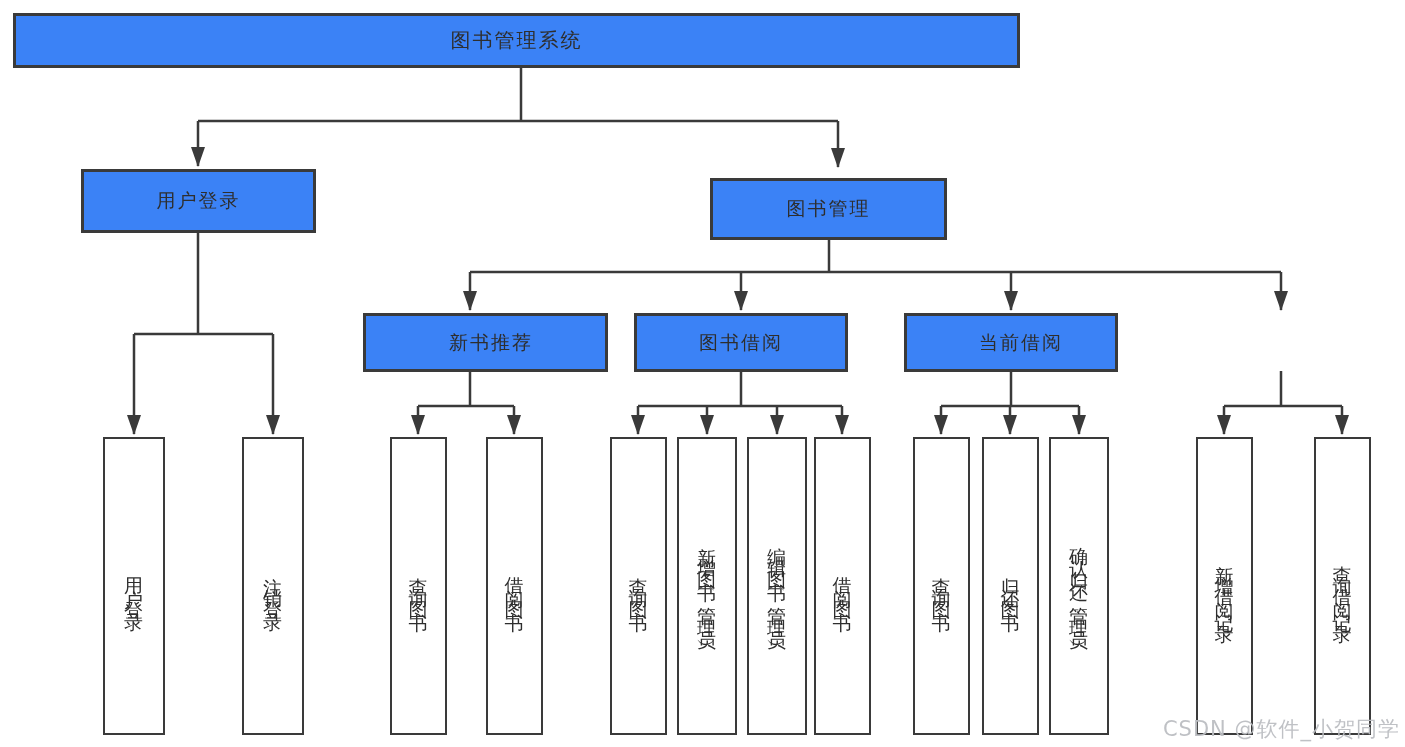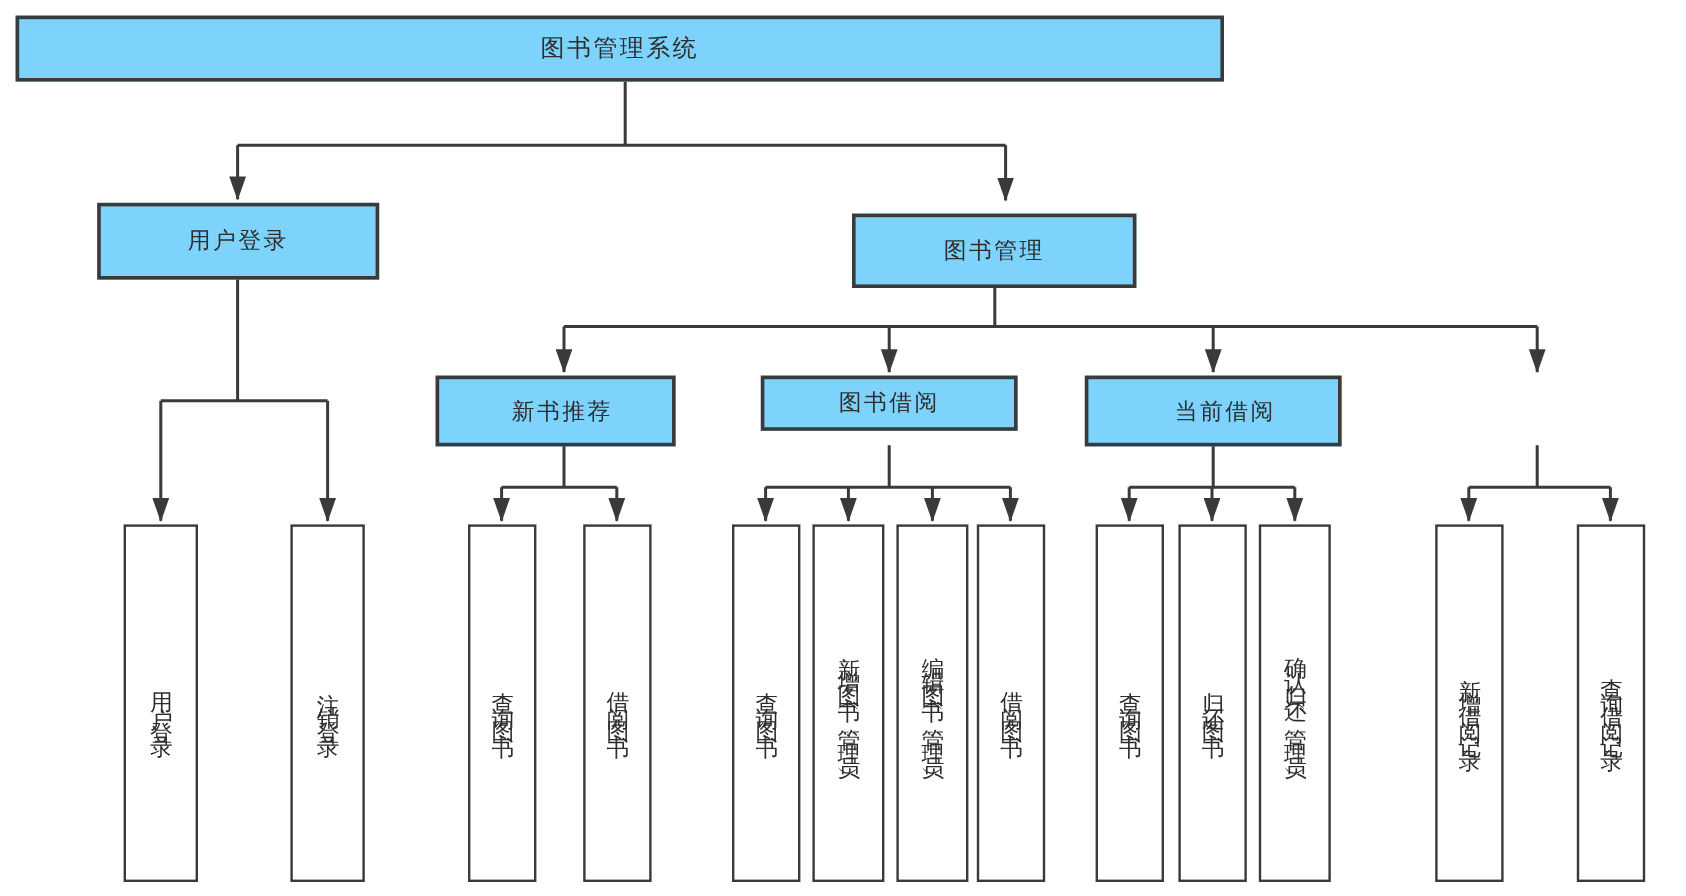--- a/index.html
+++ b/index.html
@@ -4,21 +4,21 @@
 <style>
   html,body { margin:0; padding:0; background:#fff; }
   #stage {
     position:relative; width:1405px; height:747px; background:#ffffff;
     font-family:"DejaVu Sans","Liberation Sans",sans-serif;
     color:#2e2e2e; overflow:hidden;
   }
   #connectors { position:absolute; left:0; top:0; width:1405px; height:747px; }
   .ln, .ar { stroke:#3a3a3a; stroke-width:2.5; fill:none; }
   .box {
-    position:absolute; box-sizing:border-box; background:#7dd3fc;
+    position:absolute; box-sizing:border-box; background:#3b82f6;
     border:2px solid #3a3a3a; display:flex; align-items:center; justify-content:center;
     font-size:19px; letter-spacing:2px; text-align:center;
   }
   .box.root { border-width:3px; font-size:20px; }
   .box.lvl { border-width:3px; }
   .vbox {
     position:absolute; box-sizing:border-box; background:#fff;
     border:2px solid #3a3a3a; display:flex; align-items:center; justify-content:center;
     top:437px; height:298px; font-size:19px;
   }
@@ -81,24 +81,24 @@
     <span>图书管理系统</span>
   </div>
 
   <div class="box lvl" style="left:81px; top:169px; width:235px; height:64px;">
     <span>用户登录</span>
   </div>
   <div class="box lvl" style="left:710px; top:178px; width:237px; height:62px;">
     <span>图书管理</span>
   </div>
 
-  <div class="box lvl" style="left:363px; top:313px; width:200px; height:59px;padding-left:11px;">
+  <div class="box lvl" style="left:363px; top:313px; width:245px; height:59px;padding-left:11px;">
     <span>新书推荐</span>
   </div>
-  <div class="box lvl" style="left:634px; top:313px; width:214px; height:46px;">
+  <div class="box lvl" style="left:634px; top:313px; width:214px; height:59px;">
     <span>图书借阅</span>
   </div>
   <div class="box lvl" style="left:904px; top:313px; width:214px; height:59px;padding-left:20px;">
     <span>当前借阅</span>
   </div>
 
   <div class="vbox" style="left:103px; width:62px;">
     <span class="vtxt">用户登录</span>
   </div>
   <div class="vbox" style="left:242px; width:62px;">
@@ -135,13 +135,14 @@
     <span class="vtxt">确认归还（管理员）</span>
   </div>
 
   <div class="vbox" style="left:1196px; width:57px;">
     <span class="vtxt">新增借阅记录</span>
   </div>
   <div class="vbox" style="left:1314px; width:57px;">
     <span class="vtxt">查询借阅记录</span>
   </div>
 
+  <div id="watermark">CSDN @软件_小贺同学</div>
 </div>
 
 </body></html>

